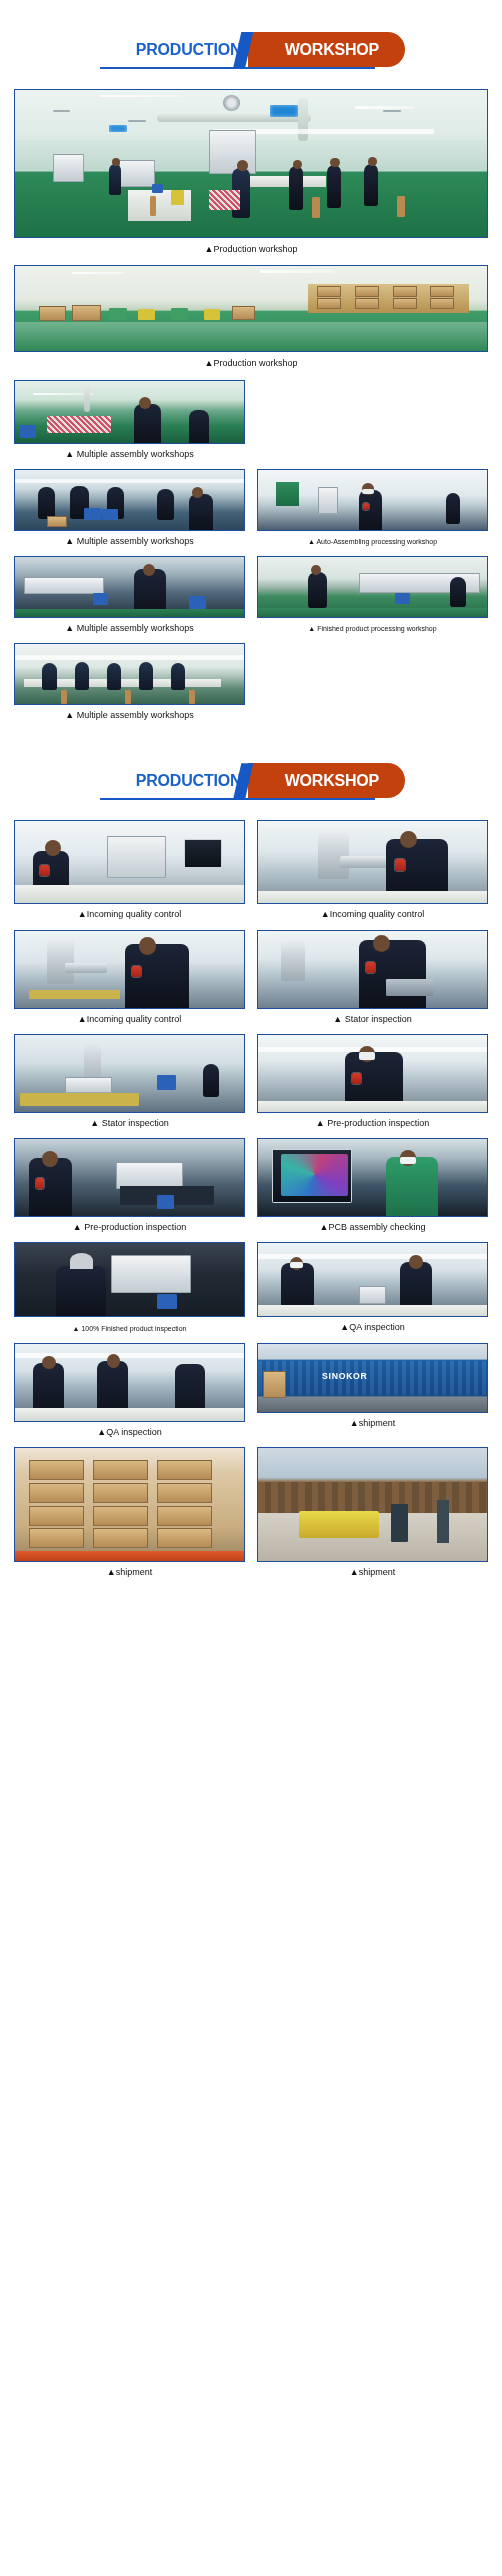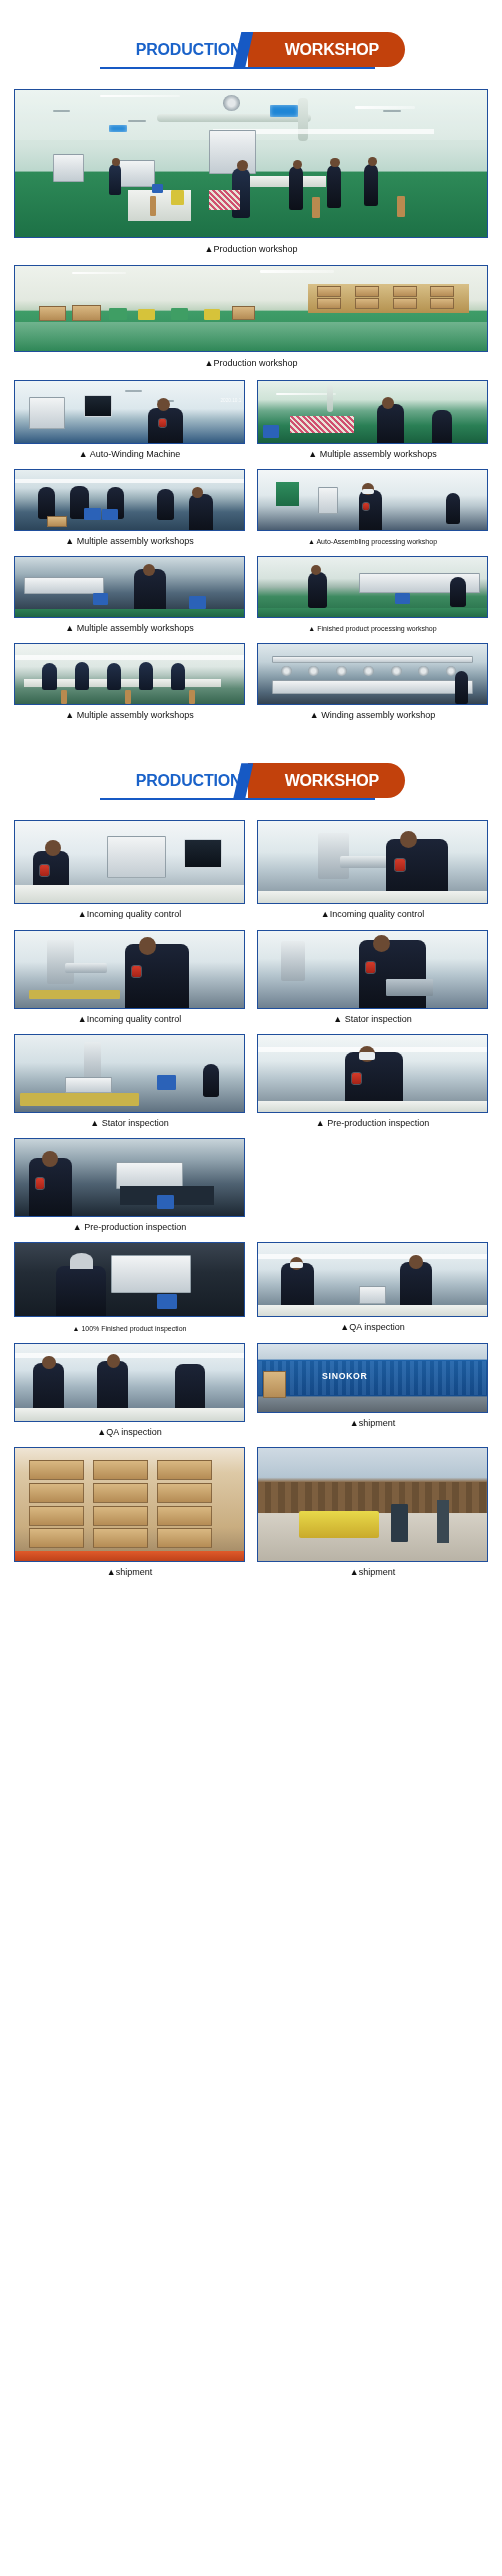--- a/index.html
+++ b/index.html
@@ -286,36 +286,20 @@
     </div>
     <div class="caption" style="padding-top:6.7px">▲Production workshop</div>
   </div>
 
   <div style="height:10.7px"></div>
 
   <div class="grid2">
     <div class="cell">
       <div class="photo" style="height:64px">
         <div class="photo-inner">
-          <div class="scene sc-bench"></div>
-          <div class="ov ov-machine" style="left:6%;top:16px;width:36px;height:32px"></div>
-          <div class="ov ov-monitor" style="left:30%;top:14.7px;width:28px;height:21.4px"></div>
-          <div class="ov ov-fan" style="left:48%;top:9.4px"></div>
-          <div class="ov ov-fan" style="left:62%;top:19px"></div>
-          <div class="ov ov-person dark" style="left:58%;top:27px;width:35px;height:38px"></div>
-          <div class="ov ov-head" style="left:62%;top:17.4px;width:13.4px;height:13.4px"></div>
-          <div class="ov ov-badge" style="left:63%;top:38px;width:6.7px;height:8px"></div>
-          <div class="ov ov-wm" style="right:2.7px;top:17.4px">2020.10.1</div>
-        </div>
-      </div>
-      <div class="caption" style="padding-top:6px">▲ Auto-Winding Machine</div>
-    </div>
-    <div class="cell">
-      <div class="photo" style="height:64px">
-        <div class="photo-inner">
           <div class="scene sc-green-line"></div>
           <div class="ov ov-lamp" style="left:8%;top:12px;width:60px"></div>
           <div class="ov ov-pipe" style="left:30%;top:4px;width:6.7px;height:27px"></div>
           <div class="ov ov-comp" style="left:14%;top:35px;width:64px;height:17.4px"></div>
           <div class="ov ov-person dark" style="left:52%;top:23px;width:27px;height:42px"></div>
           <div class="ov ov-head" style="left:54%;top:16px;width:12px;height:12px"></div>
           <div class="ov ov-person dark" style="left:76%;top:29.5px;width:20px;height:35px"></div>
           <div class="ov ov-crate" style="left:2%;top:44px;width:16px;height:13.4px"></div>
         </div>
       </div>
@@ -408,38 +392,20 @@
           <div class="ov ov-person" style="left:40%;top:19px;width:14.7px;height:27px"></div>
           <div class="ov ov-person" style="left:54%;top:17.4px;width:14.7px;height:28px"></div>
           <div class="ov ov-person" style="left:68%;top:19px;width:14.7px;height:27px"></div>
           <div class="ov ov-stool" style="left:20%;top:46px;width:6px;height:13.4px"></div>
           <div class="ov ov-stool" style="left:48%;top:46px;width:6px;height:13.4px"></div>
           <div class="ov ov-stool" style="left:76%;top:46px;width:6px;height:13.4px"></div>
         </div>
       </div>
       <div class="caption" style="padding-top:6px">▲ Multiple assembly workshops</div>
     </div>
-    <div class="cell">
-      <div class="photo" style="height:62px">
-        <div class="photo-inner">
-          <div class="scene" style="background:linear-gradient(to bottom,#dfe8ec 0%,#c2d1d8 30%,#8fa4b0 52%,#52687a 80%,#33424f 100%)"></div>
-          <div class="ov ov-machine" style="left:6%;top:12px;width:88%;height:6.7px"></div>
-          <div class="ov ov-reel" style="left:10%;top:21.4px;width:10.7px;height:10.7px"></div>
-          <div class="ov ov-reel" style="left:22%;top:21.4px;width:10.7px;height:10.7px"></div>
-          <div class="ov ov-reel" style="left:34%;top:21.4px;width:10.7px;height:10.7px"></div>
-          <div class="ov ov-reel" style="left:46%;top:21.4px;width:10.7px;height:10.7px"></div>
-          <div class="ov ov-reel" style="left:58%;top:21.4px;width:10.7px;height:10.7px"></div>
-          <div class="ov ov-reel" style="left:70%;top:21.4px;width:10.7px;height:10.7px"></div>
-          <div class="ov ov-reel" style="left:82%;top:21.4px;width:10.7px;height:10.7px"></div>
-          <div class="ov ov-machine" style="left:6%;top:36px;width:88%;height:13.4px"></div>
-          <div class="ov ov-person dark" style="left:86%;top:27px;width:13.4px;height:33px"></div>
-        </div>
-      </div>
-      <div class="caption" style="padding-top:6px">▲ Winding assembly workshop</div>
-    </div>
   </div>
 </div>
 
 <div style="height:42px"></div>
 
 <div>
 
   <div class="banner-wrap">
     <div class="banner">
       <div class="banner-left">
@@ -560,20 +526,33 @@
           <div class="scene" style="background:linear-gradient(to bottom,#c8d4da 0%,#93a5b0 26%,#4f6272 58%,#1d2833 100%)"></div>
           <div class="ov ov-person dark" style="left:6%;top:19px;width:43px;height:60px"></div>
           <div class="ov ov-head" style="left:12%;top:12px;width:16px;height:16px"></div>
           <div class="ov ov-badge" style="left:9%;top:39px;width:8.7px;height:10.7px"></div>
           <div class="ov ov-machine" style="left:44%;top:23px;width:67px;height:27px"></div>
           <div class="ov" style="left:46%;top:47px;width:94px;height:19px;background:#1f2a36"></div>
           <div class="ov ov-crate" style="left:62%;top:56px;width:17.4px;height:13.4px"></div>
         </div>
       </div>
       <div class="caption" style="padding-top:6px">▲ Pre-production inspection</div>
+    </div>
+    <div class="cell">
+      <div class="photo" style="height:79px">
+        <div class="photo-inner">
+          <div class="scene" style="background:linear-gradient(to bottom,#d6e0e4 0%,#a8b9c2 24%,#3f5668 60%,#16202a 100%)"></div>
+          <div class="ov ov-monitor" style="left:6%;top:9.4px;width:80px;height:54px"></div>
+          <div class="ov ov-screen-colour" style="left:10%;top:14.7px;width:67px;height:42px"></div>
+          <div class="ov ov-person" style="left:56%;top:17.4px;width:52px;height:62px;background:linear-gradient(to bottom,#2f9d6a,#1d6e49)"></div>
+          <div class="ov ov-head" style="left:62%;top:10.7px;width:16px;height:16px"></div>
+          <div class="ov" style="left:62%;top:17.4px;width:16px;height:7.4px;background:#eef2f4;border-radius:2px"></div>
+        </div>
+      </div>
+      <div class="caption" style="padding-top:6px">▲PCB assembly checking</div>
     </div>
   </div>
 
   <div style="height:9.4px"></div>
 
   <div class="grid2">
     <div class="cell">
       <div class="photo" style="height:75px">
         <div class="photo-inner">
           <div class="scene" style="background:linear-gradient(to bottom,#3a4450 0%,#232c36 40%,#151c24 100%)"></div>

